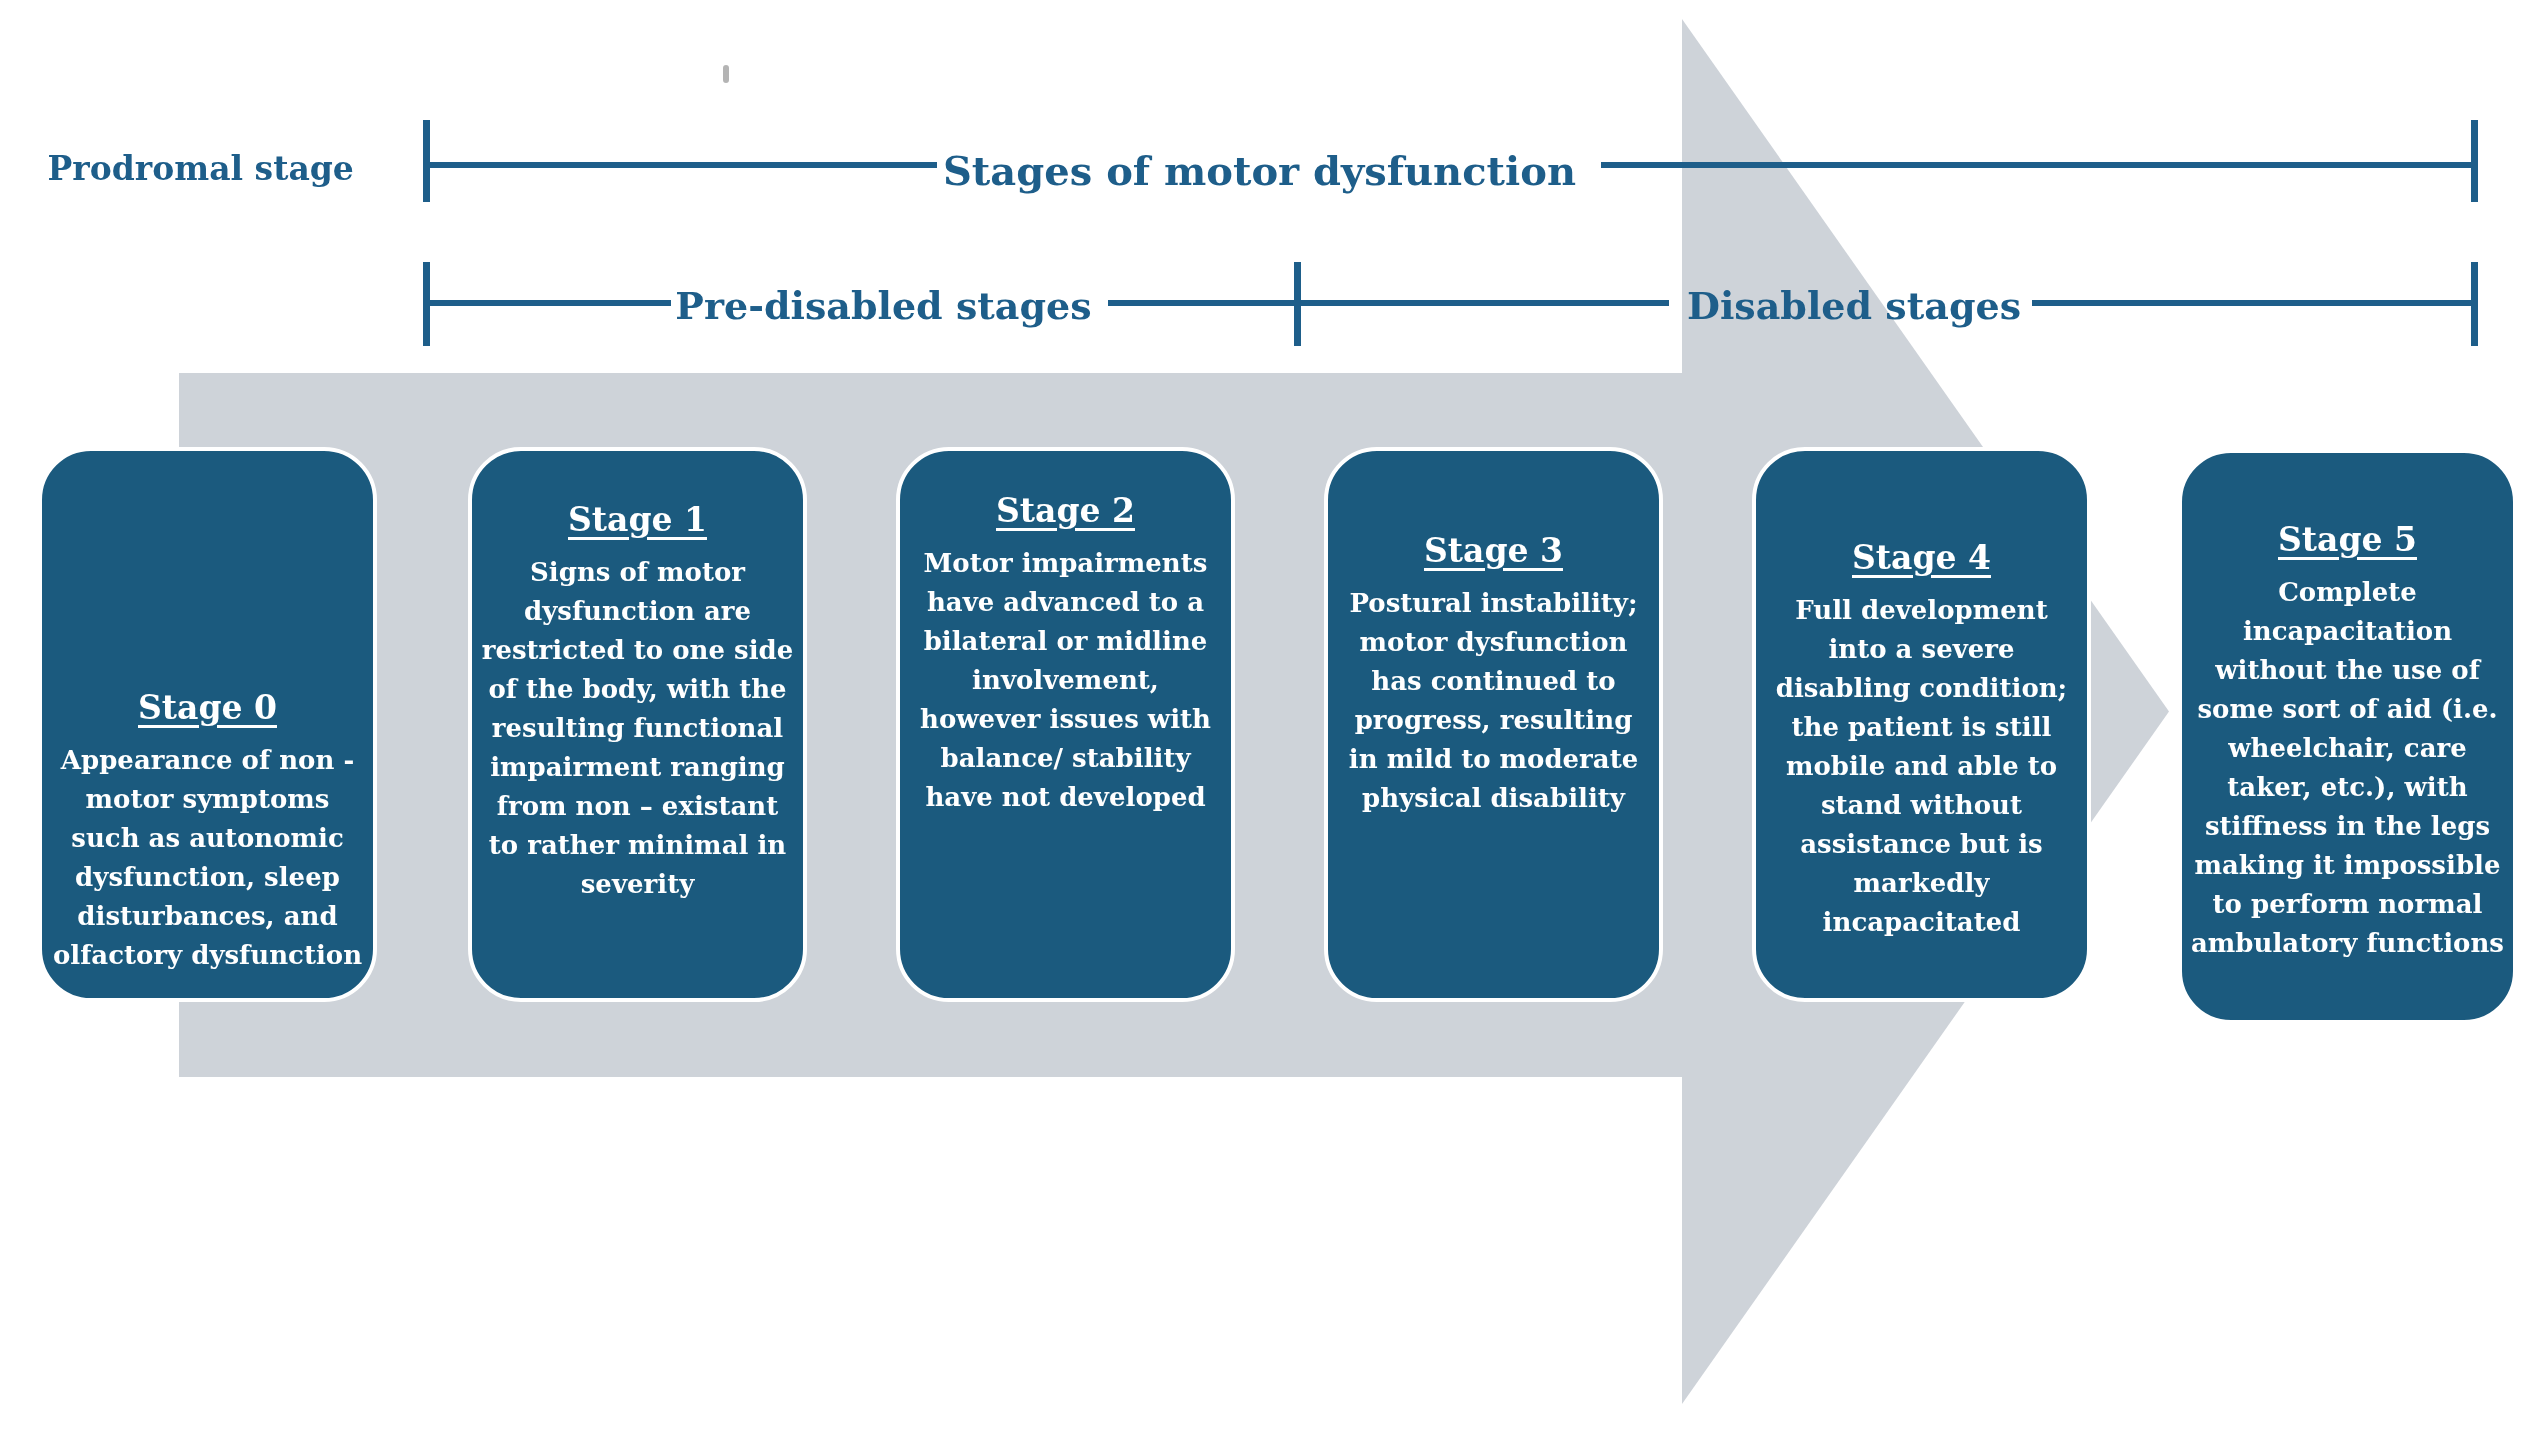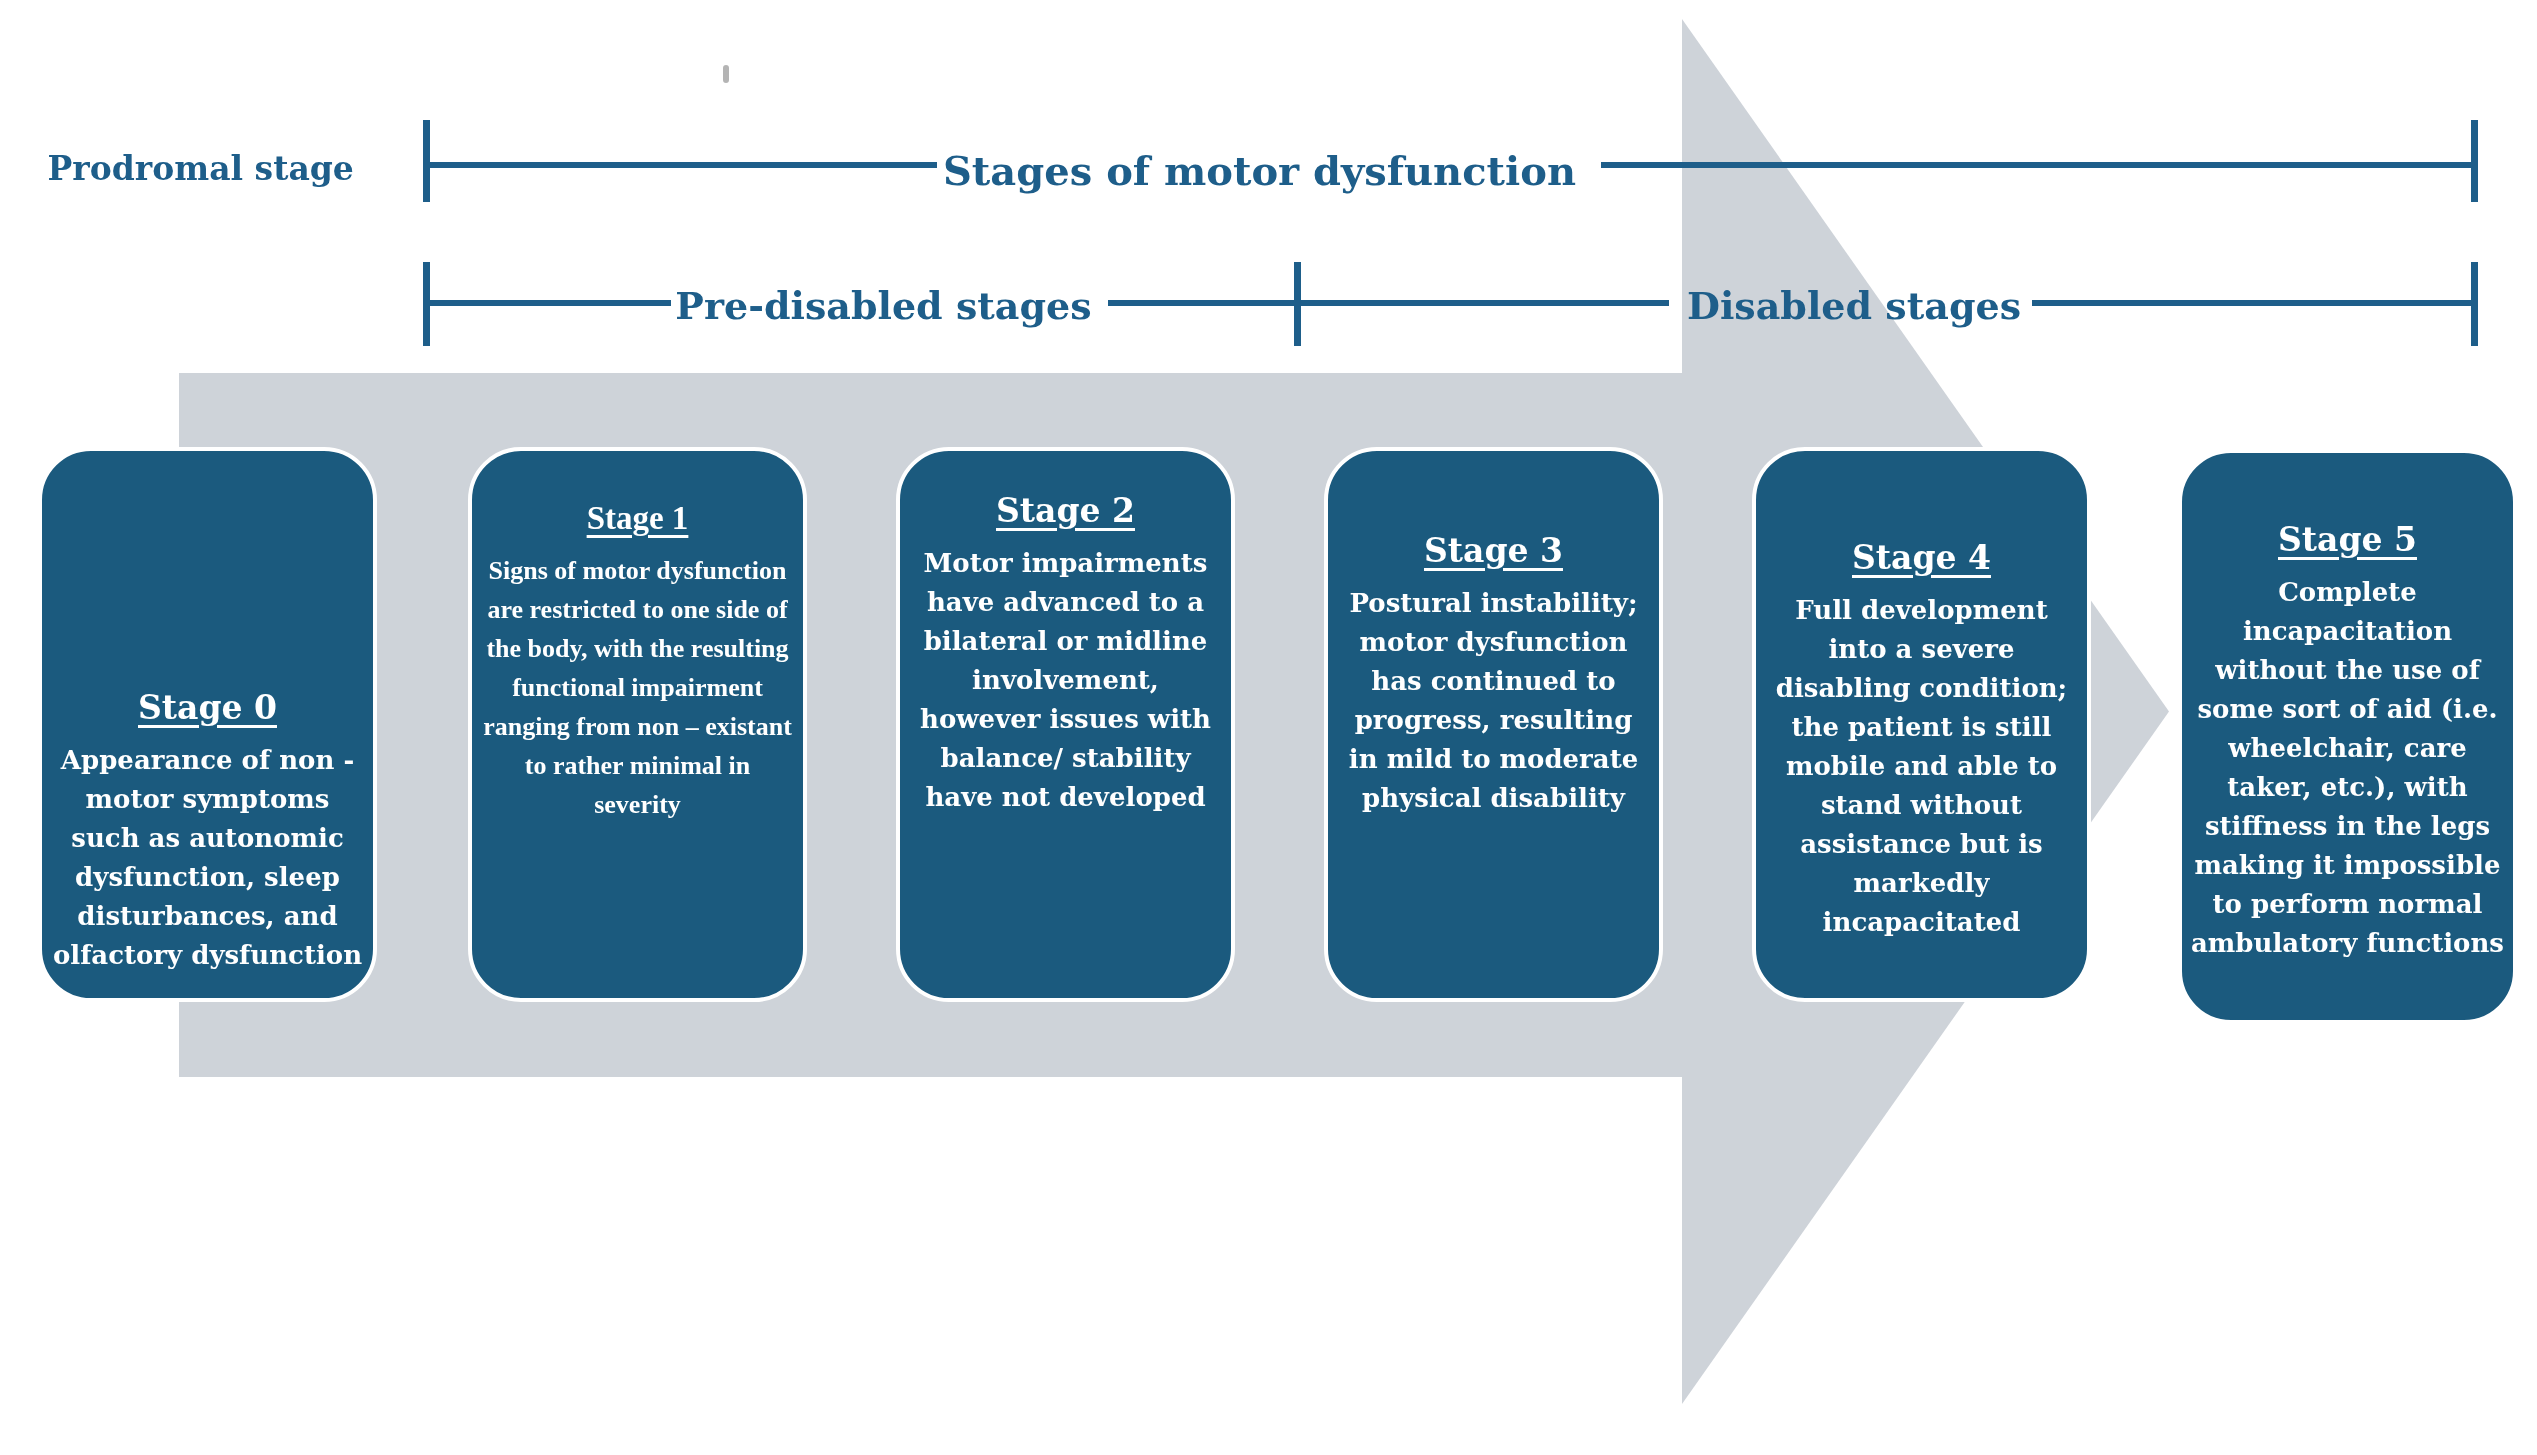--- a/index.html
+++ b/index.html
@@ -66,21 +66,21 @@
   .stage-box {
     top: 447px; width: 339px; height: 555px;
     box-sizing: border-box;
     background: var(--box-fill, #1b5a7e);
     border: 4.6px solid #ffffff;
     border-radius: 53px;
     z-index: 4;
     overflow: hidden;
   }
   .s0 { left: 38px; }
-  .s1 { left: 468px; font-family: Liberation Serif, serif; }
+  .s1 { left: 468px; }
   .s2 { left: 896px; }
   .s3 { left: 1324px; }
   .s4 { left: 1752px; }
   .s5 { left: 2178px; top: 449px; height: 575px; }
 
   .stage-content {
     box-sizing: border-box;
     width: 100%; height: 100%;
     padding: 0 9px;
     text-align: center;

